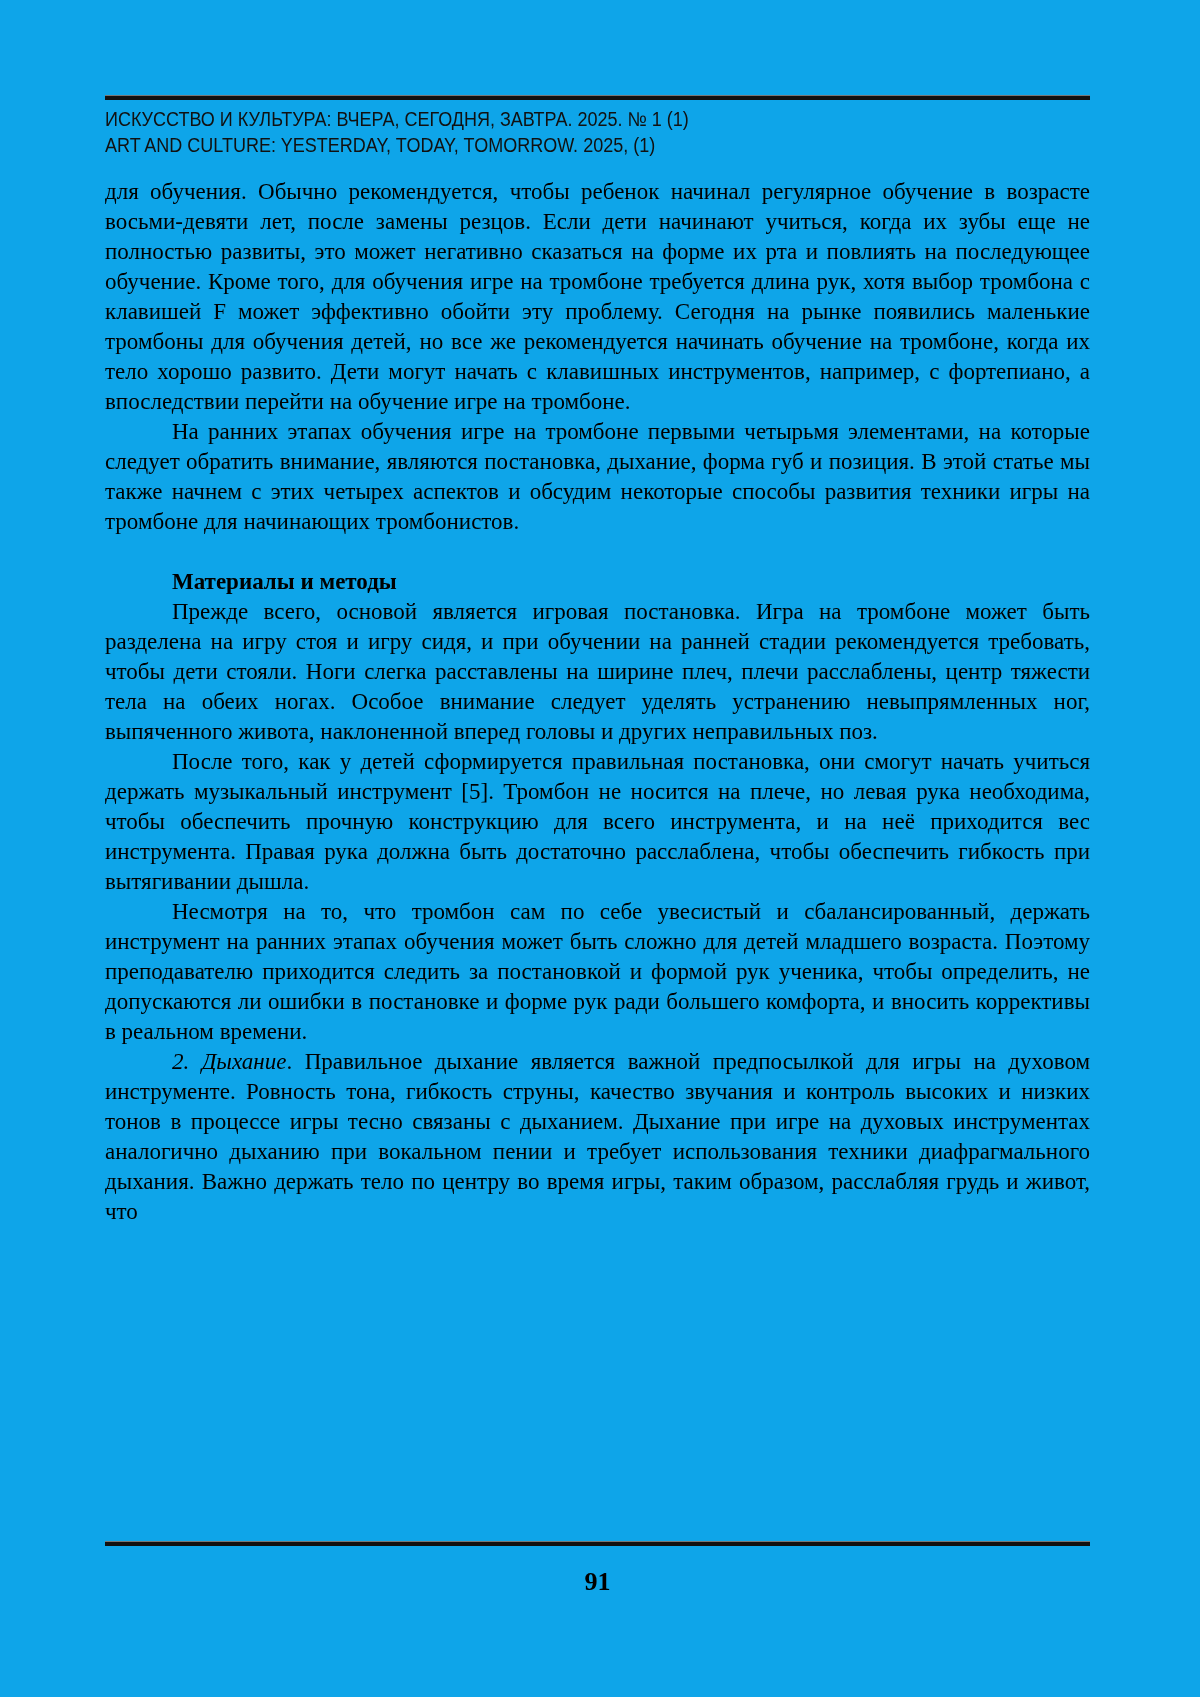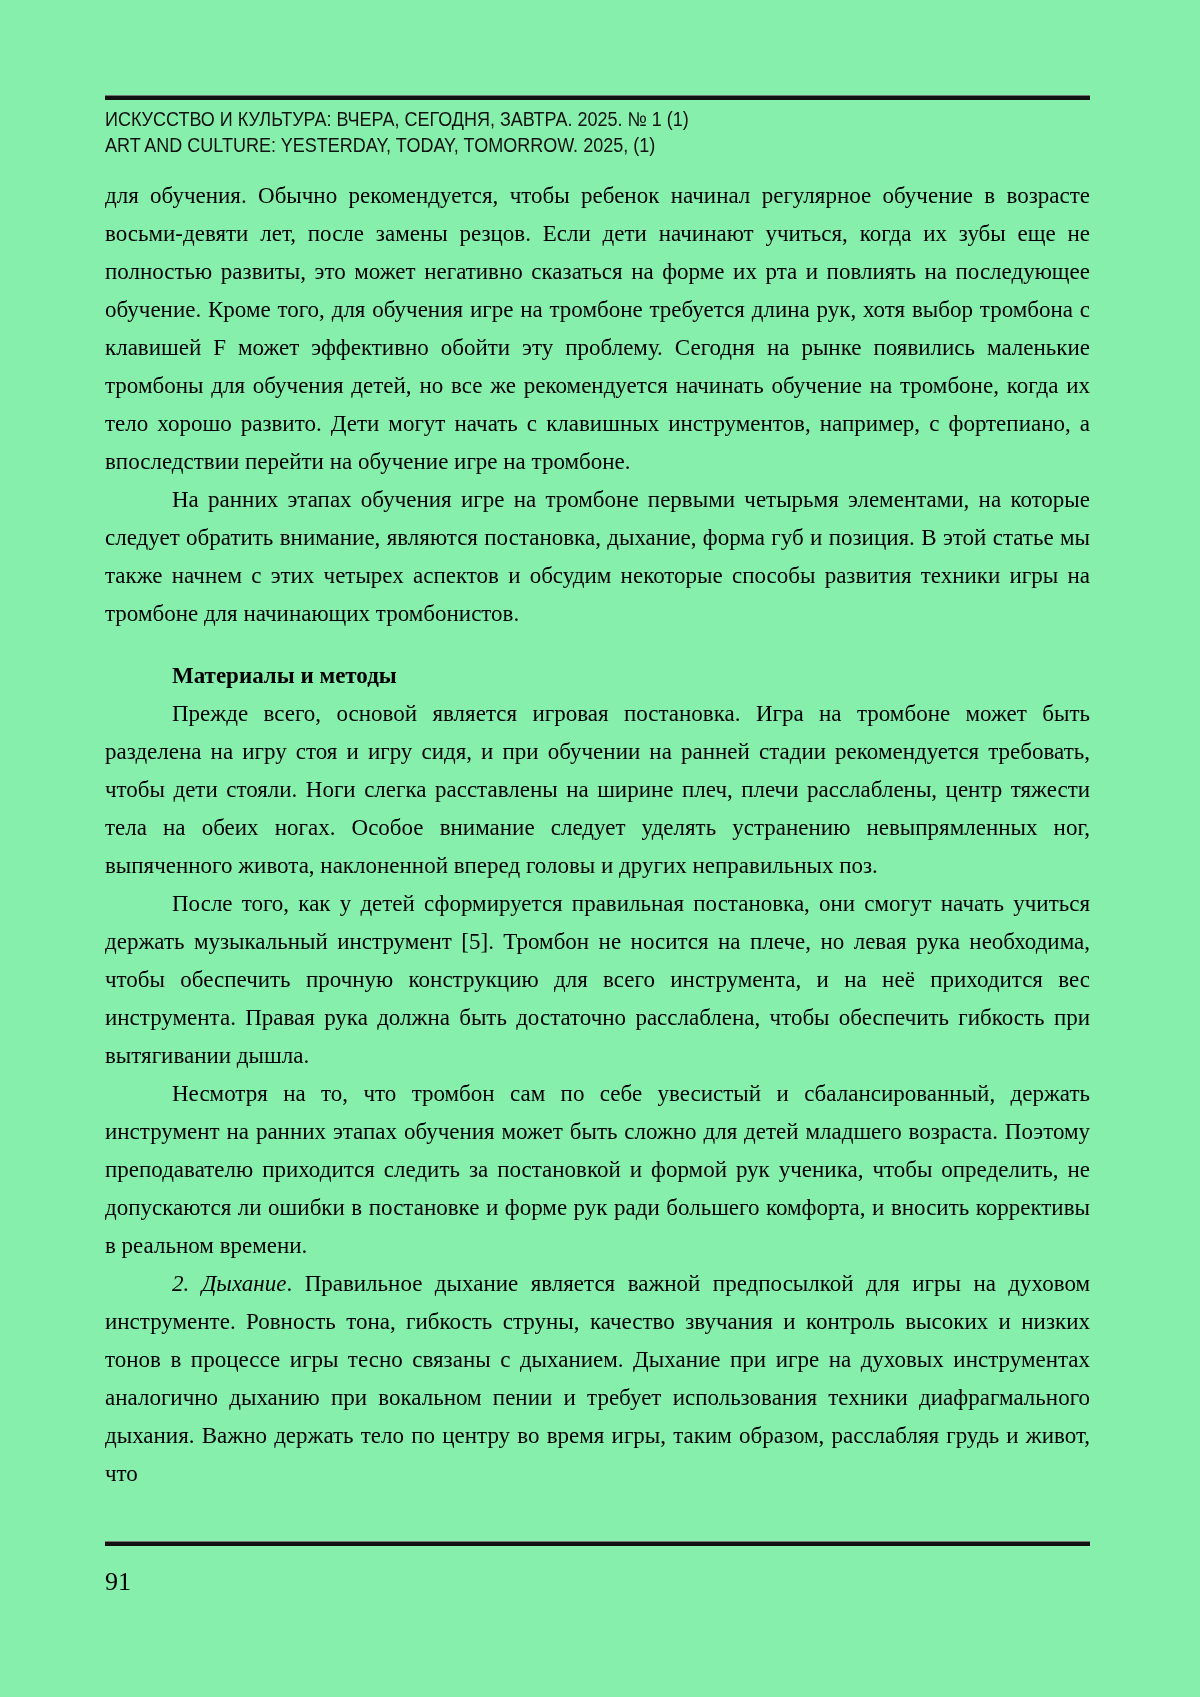--- a/index.html
+++ b/index.html
@@ -1,21 +1,21 @@
 <!DOCTYPE html>
 <html><head>
 <meta charset="utf-8">
 <style>
   html, body { margin: 0; padding: 0; background: #e8e8e8; }
   .page {
     position: relative;
     width: 1200px;
     height: 1697px;
     margin: 0 auto;
-    background: #86efac;
+    background: #0ea5e9;
     font-family: "Liberation Serif", serif;
     color: #000;
     overflow: hidden;
   }
   .header-rule {
     position: absolute;
     left: 105px;
     top: 95px;
     width: 985px;
     height: 4px;
@@ -34,44 +34,46 @@
     transform: scaleX(0.90);
     transform-origin: left top;
     white-space: nowrap;
   }
   .article-body {
     position: absolute;
     left: 105px;
     top: 177px;
     width: 985px;
     font-size: 23px;
-    line-height: 38px;
+    line-height: 30px;
     text-align: justify;
   }
   .article-body p { margin: 0; padding: 0; }
   .article-body p.indent { text-indent: 67px; }
-  .article-body p.gap { margin-top: 24px; }
+  .article-body p.gap { margin-top: 30px; }
   .article-body p.bold { font-weight: bold; text-align: left; }
   .article-body span.it { font-style: italic; }
   .footer-rule {
     position: absolute;
     left: 105px;
     top: 1541px;
     width: 985px;
     height: 4px;
     background: #111;
     border-top: 1px solid #777;
   }
   .page-number {
     position: absolute;
     left: 105px;
     top: 1566px;
     width: 985px;
+    text-align: center;
     font-size: 26px;
     line-height: 32px;
+    font-weight: bold;
   }
 </style>
 </head>
 <body>
 
 <div class="page">
 
   <div class="header-rule"></div>
 
   <header class="journal-header">

